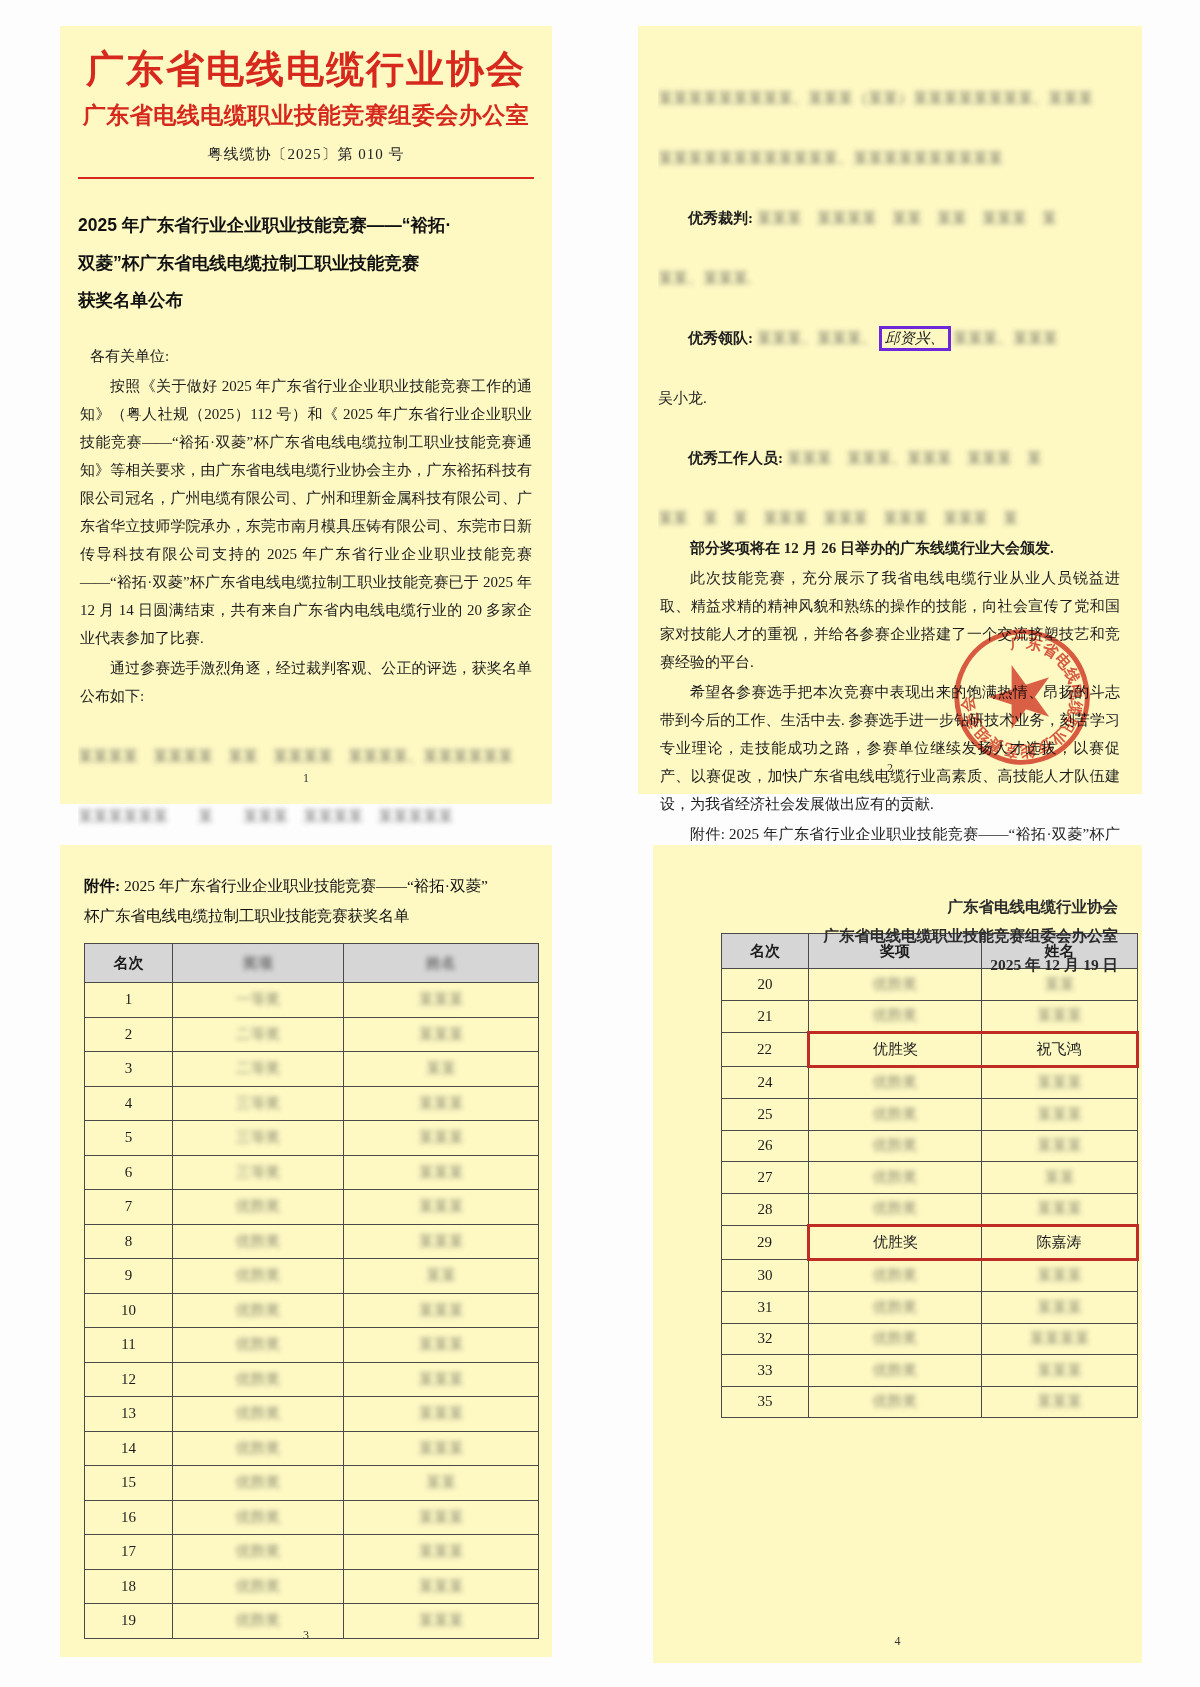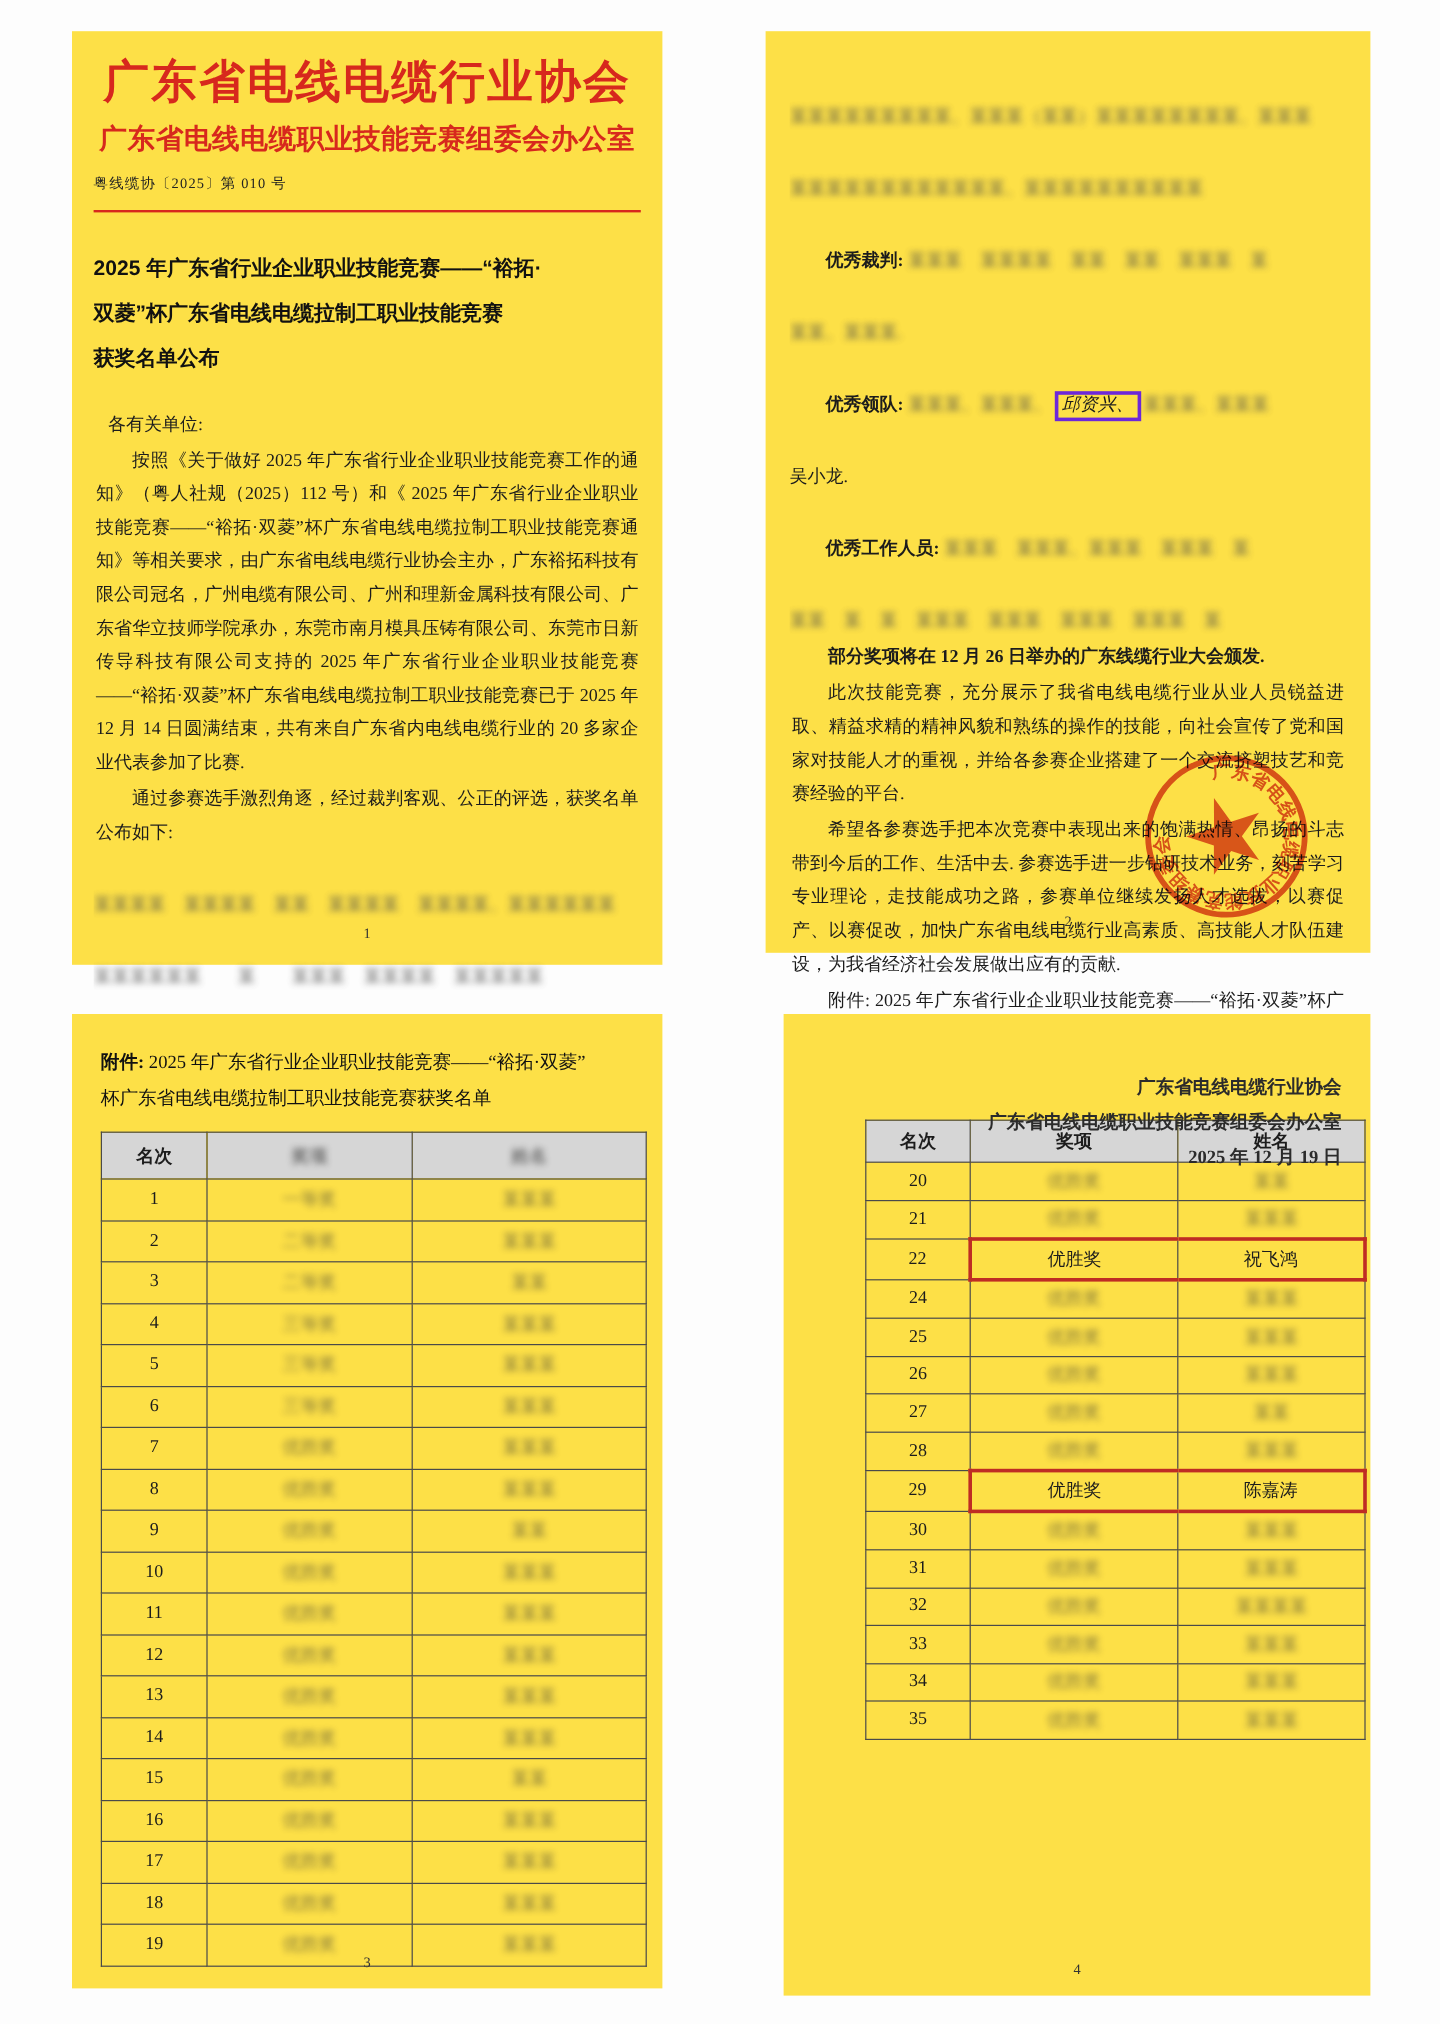--- a/index.html
+++ b/index.html
@@ -1,29 +1,29 @@
 <!DOCTYPE html>
 <html><head>
 <meta charset="utf-8">
 <style>
   html,body{margin:0;padding:0;background:#fdfdfd;}
   body{width:1200px;height:1687px;position:relative;
        font-family:"Liberation Serif","DejaVu Serif",serif;color:#1c1c1c;}
-  .page{position:absolute;background:#fde047;box-sizing:border-box;}
+  .page{position:absolute;background:#fef9c3;box-sizing:border-box;}
   #page1{left:60px;top:26px;width:492px;height:778px;padding:22px 18px 0 18px;}
   #page2{left:638px;top:26px;width:504px;height:768px;padding:26px 20px 0 20px;}
   #page3{left:60px;top:845px;width:492px;height:812px;padding:26px 24px 0 24px;}
   #page4{left:653px;top:845px;width:489px;height:818px;padding:0 24px;}
 
   
   .org-title{font-family:"Liberation Sans","DejaVu Sans",sans-serif;font-weight:700;
              color:#d7281d;font-size:38px;letter-spacing:2px;text-align:center;line-height:1.15;}
   .office-title{font-family:"Liberation Sans","DejaVu Sans",sans-serif;font-weight:700;
              color:#d7281d;font-size:23px;text-align:center;margin-top:8px;letter-spacing:.5px;}
-  .doc-number{font-size:12px;margin-top:14px;color:#222;letter-spacing:1px;}
+  .doc-number{font-size:15px;text-align:center;margin-top:14px;color:#222;letter-spacing:1px;}
   .red-rule{height:2.5px;background:#d7281d;margin-top:13px;}
   .doc-title{font-family:"Liberation Sans","DejaVu Sans",sans-serif;font-weight:700;
              font-size:17.5px;text-align:left;line-height:2.15;margin-top:28px;color:#111;}
 
   
   .bodytext{font-size:15px;line-height:28px;text-align:justify;color:#1c1c1c;}
   .para{ text-indent:2em;margin:2px;}
   .salutation{margin-top:22px;}
   .line{white-space:nowrap;overflow:hidden;margin-top:32px;}
   .indent{padding-left:2em;}
@@ -332,25 +332,20 @@
     <td>32</td>
     <td><span class="blur-cell">优胜奖</span></td>
     <td><span class="blur-cell">某某某某</span></td>
   </tr>
         <tr>
     <td>33</td>
     <td><span class="blur-cell">优胜奖</span></td>
     <td><span class="blur-cell">某某某</span></td>
   </tr>
         <tr>
-    <td>34</td>
-    <td><span class="blur-cell">优胜奖</span></td>
-    <td><span class="blur-cell">某某某</span></td>
-  </tr>
-        <tr>
     <td>35</td>
     <td><span class="blur-cell">优胜奖</span></td>
     <td><span class="blur-cell">某某某</span></td>
   </tr>
       </tbody>
   </table>
   <div class="pageno">4</div>
 </div>
 
 </body></html>

